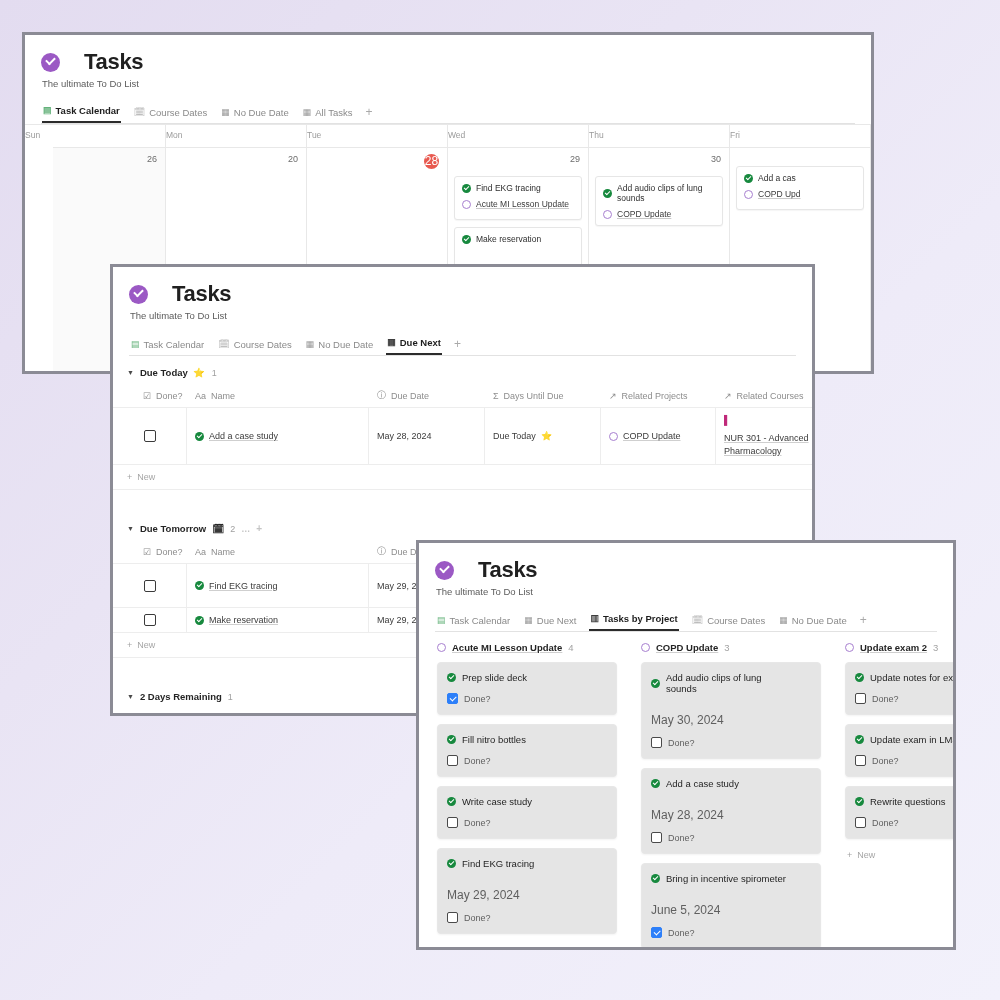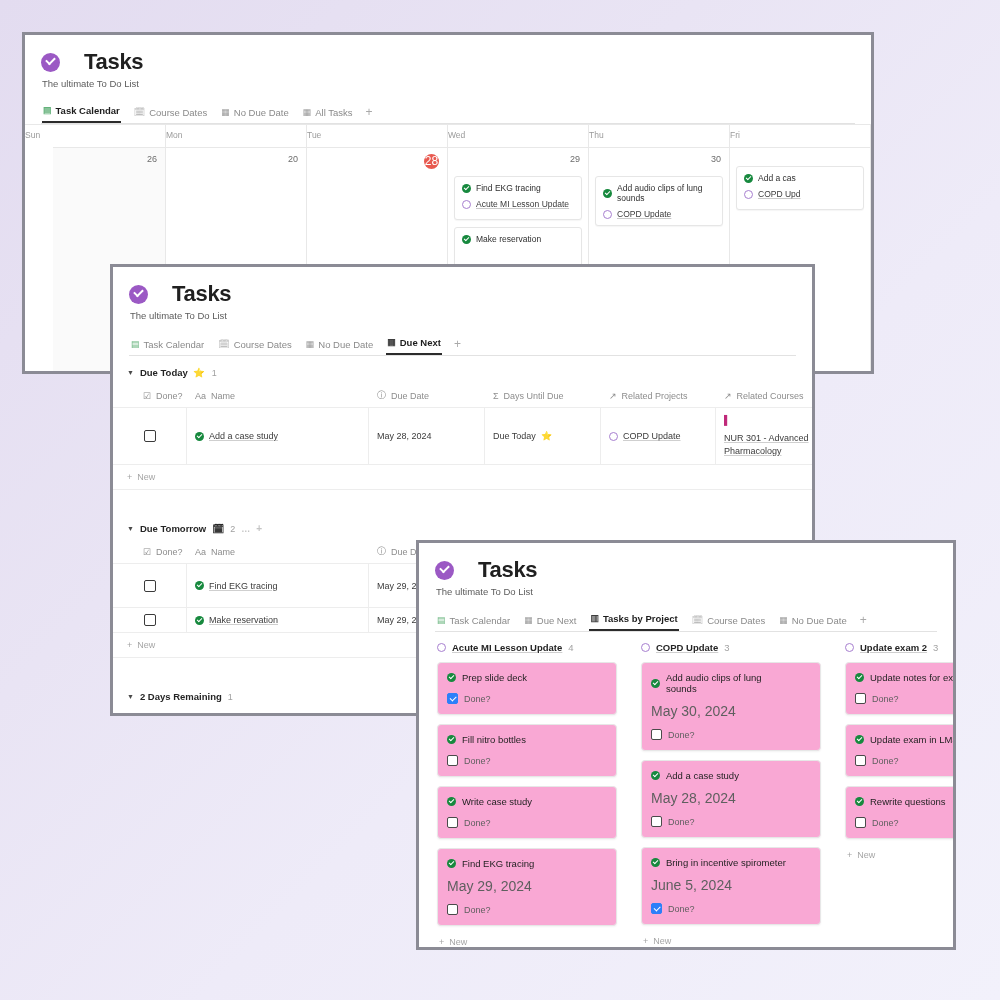--- a/index.html
+++ b/index.html
@@ -141,26 +141,26 @@
 
   
   .kb { display: flex; gap: 24px; padding: 10px 0 0 18px; }
   .kb-col { width: 180px; flex: none; }
   .kb-col-head {
     display: flex; align-items: center; gap: 6px; font-size: 9.5px;
     font-weight: bold; color: #242424; padding-bottom: 9px;
   }
   .kb-col-head .count { font-weight: normal; color: #a3a3a3; }
   .kb-card {
-    border: 1px solid #e7e7e7; border-radius: 4px; background: #f9a8d4;
+    border: 1px solid #e7e7e7; border-radius: 4px; background: #e5e5e5;
     padding: 9px 26px 10px 9px; margin-bottom: 9px;
     box-shadow: 0 1px 2px rgba(0,0,0,.05);
   }
   .kb-title { display: flex; align-items: center; gap: 6px; font-size: 9.5px; color: #1f1f1f; font-weight: 500; }
-  .kb-date { font-size: 14px; color: #5f5f5f; margin-top: 9px; }
+  .kb-date { font-size: 12px; color: #5f5f5f; margin-top: 19px; }
   .kb-done { display: flex; align-items: center; gap: 6px; font-size: 9px; color: #5f5f5f; margin-top: 10px; }
   .cb-k { width: 11px; height: 11px; border: 1.4px solid #4a4a4a; border-radius: 2px; background: #fff; flex: none; }
   .cb-k.on { background: #2d7ff9; border-color: #2d7ff9; position: relative; }
   .cb-k.on::after {
     content: ""; position: absolute; left: 2px; top: 2.2px;
     width: 5px; height: 2.6px; border-left: 1.4px solid #fff; border-bottom: 1.4px solid #fff;
     transform: rotate(-45deg);
   }
   .kb-new { font-size: 9px; color: #a5a5a5; padding: 2px 0 0 2px; }
 </style>

